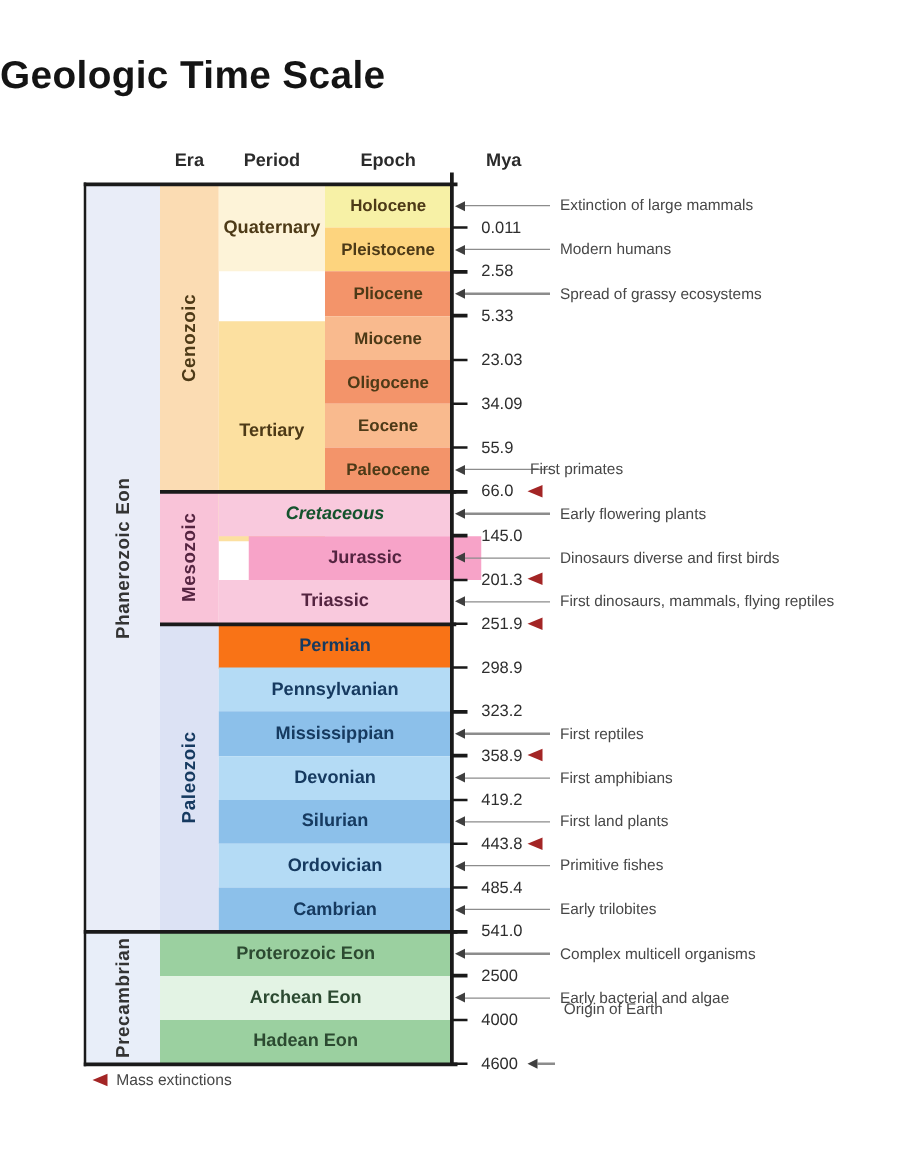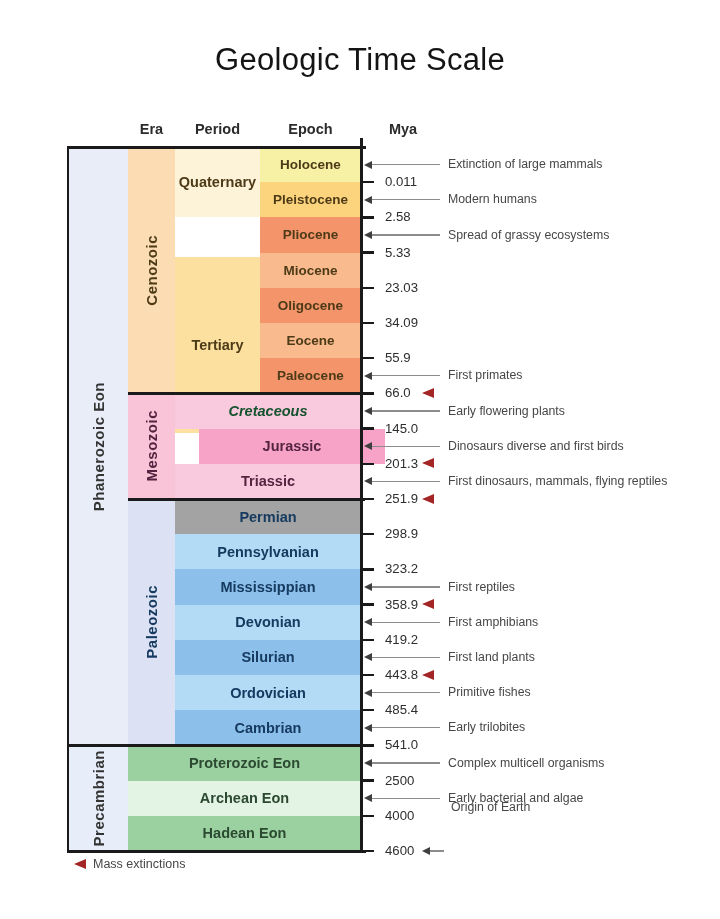--- a/index.html
+++ b/index.html
@@ -1,19 +1,19 @@
 <!DOCTYPE html>
 <html><head>
 <meta charset="utf-8">
 <style>
   html,body{margin:0;padding:0;background:#ffffff;}
   #page{position:relative;width:720px;height:919px;background:#ffffff;
         font-family:"Liberation Sans","DejaVu Sans",sans-serif;overflow:hidden;}
-  #title{position:absolute;left:0;right:0;top:42px;margin:0;text-align:center;
-         font-size:31px;font-weight:normal;color:#141414;letter-spacing:.3px;}
+  #title{position:absolute;left:0;right:0;top:42px;margin:0;text-align:left;
+         font-size:31px;font-weight:bold;color:#141414;letter-spacing:.3px;}
   .col-header{position:absolute;top:121px;width:70px;text-align:center;
               font-size:14.5px;font-weight:bold;color:#2b2b2b;}
   .band{position:absolute;display:flex;align-items:center;justify-content:center;
         font-weight:bold;text-align:center;}
   .epoch-band{font-size:13.5px;}
   .period-band{font-size:14.5px;}
   .vlabel{writing-mode:vertical-rl;transform:rotate(180deg);
           font-size:15px;font-weight:bold;letter-spacing:.5px;}
   .rule{position:absolute;background:#1a1a1a;}
   .tick{position:absolute;left:361px;width:13px;height:2.6px;background:#1a1a1a;}
@@ -53,21 +53,21 @@
         <div class="vlabel" style="color: rgb(84, 36, 64);">Mesozoic</div>
       </div>
       <div class="band " style="left: 128px; top: 499px; width: 47px; height: 246.4px; background: rgb(220, 226, 244);">
         <div class="vlabel" style="color: rgb(22, 58, 96);">Paleozoic</div>
       </div>
       <div class="band period-band" style="left: 175px; top: 147px; width: 85px; height: 70.4px; background: rgb(253, 243, 216); color: rgb(77, 58, 23);">Quaternary</div>
       <div class="band period-band" style="left: 175px; top: 217.4px; width: 85px; height: 176px; background: rgb(252, 224, 160); color: rgb(77, 58, 23); margin-top: 40px;">Tertiary</div>
       <div class="band period-band" style="left: 175px; top: 393.4px; width: 186px; height: 35.2px; background: rgb(249, 201, 221); color: #14532d; font-style: italic;">Cretaceous</div>
       <div class="band period-band" style="left: 175px; top: 428.6px; width: 186px; height: 35.2px; background: rgb(247, 163, 200); color: rgb(84, 36, 64); margin-left: 24px;">Jurassic</div>
       <div class="band period-band" style="left: 175px; top: 463.8px; width: 186px; height: 35.2px; background: rgb(249, 201, 221); color: rgb(84, 36, 64);">Triassic</div>
-      <div class="band period-band" style="left: 175px; top: 499px; width: 186px; height: 36px; background: #a3a3a3; color: rgb(22, 58, 96);">Permian</div>
+      <div class="band period-band" style="left: 175px; top: 499px; width: 186px; height: 36px; background: #f97316; color: rgb(22, 58, 96);">Permian</div>
       <div class="band period-band" style="left: 175px; top: 534.2px; width: 186px; height: 35.2px; background: rgb(180, 219, 245); color: rgb(22, 58, 96);">Pennsylvanian</div>
       <div class="band period-band" style="left: 175px; top: 569.4px; width: 186px; height: 35.2px; background: rgb(140, 192, 234); color: rgb(22, 58, 96);">Mississippian</div>
       <div class="band period-band" style="left: 175px; top: 604.6px; width: 186px; height: 35.2px; background: rgb(180, 219, 245); color: rgb(22, 58, 96);">Devonian</div>
       <div class="band period-band" style="left: 175px; top: 639.8px; width: 186px; height: 35.2px; background: rgb(140, 192, 234); color: rgb(22, 58, 96);">Silurian</div>
       <div class="band period-band" style="left: 175px; top: 675px; width: 186px; height: 35.2px; background: rgb(180, 219, 245); color: rgb(22, 58, 96);">Ordovician</div>
       <div class="band period-band" style="left: 175px; top: 710.2px; width: 186px; height: 35.2px; background: rgb(140, 192, 234); color: rgb(22, 58, 96);">Cambrian</div>
       <div class="band period-band" style="left: 128px; top: 745.4px; width: 233px; height: 35.2px; background: rgb(155, 208, 160); color: rgb(44, 74, 49);">Proterozoic Eon</div>
       <div class="band period-band" style="left: 128px; top: 780.6px; width: 233px; height: 35.2px; background: rgb(227, 243, 228); color: rgb(44, 74, 49);">Archean Eon</div>
       <div class="band period-band" style="left: 128px; top: 815.8px; width: 233px; height: 35.2px; background: rgb(155, 208, 160); color: rgb(44, 74, 49);">Hadean Eon</div>
       <div class="band epoch-band" style="left: 260px; top: 147px; width: 101px; height: 35.2px; background: rgb(247, 241, 166); color: rgb(77, 58, 23);">Holocene</div>
@@ -133,21 +133,21 @@
       <div class="anno-head" style="left: 364px; top: 160.6px;"></div>
       <div class="anno-text" style="left: 448px; top: 157.1px;">Extinction of large mammals</div>
       <div class="anno-line" style="left: 372px; top: 199.15px; width: 68px;"></div>
       <div class="anno-head" style="left: 364px; top: 195.8px;"></div>
       <div class="anno-text" style="left: 448px; top: 192.3px;">Modern humans</div>
       <div class="anno-line" style="left: 372px; top: 234.35px; width: 68px;"></div>
       <div class="anno-head" style="left: 364px; top: 231px;"></div>
       <div class="anno-text" style="left: 448px; top: 227.5px;">Spread of grassy ecosystems</div>
       <div class="anno-line" style="left: 372px; top: 375.15px; width: 68px;"></div>
       <div class="anno-head" style="left: 364px; top: 371.8px;"></div>
-      <div class="anno-text" style="left: 448px; top: 368.3px;">First primates</div>
+      <div class="anno-text" style="left: 424px; top: 368.3px;">First primates</div>
       <div class="anno-line" style="left: 372px; top: 410.35px; width: 68px;"></div>
       <div class="anno-head" style="left: 364px; top: 407px;"></div>
       <div class="anno-text" style="left: 448px; top: 403.5px;">Early flowering plants</div>
       <div class="anno-line" style="left: 372px; top: 445.55px; width: 68px;"></div>
       <div class="anno-head" style="left: 364px; top: 442.2px;"></div>
       <div class="anno-text" style="left: 448px; top: 438.7px;">Dinosaurs diverse and first birds</div>
       <div class="anno-line" style="left: 372px; top: 480.75px; width: 68px;"></div>
       <div class="anno-head" style="left: 364px; top: 477.4px;"></div>
       <div class="anno-text" style="left: 448px; top: 473.9px;">First dinosaurs, mammals, flying reptiles</div>
       <div class="anno-line" style="left: 372px; top: 586.35px; width: 68px;"></div>

